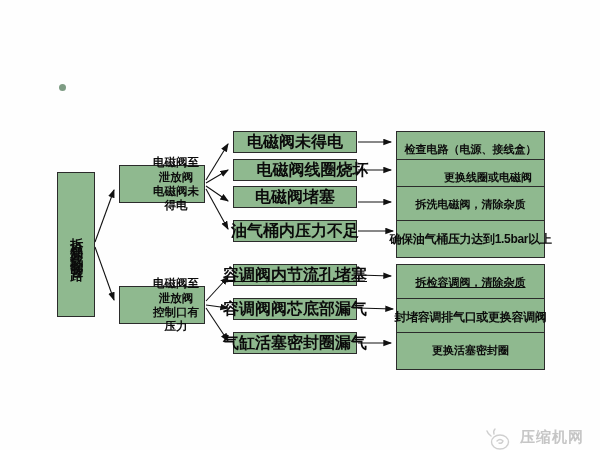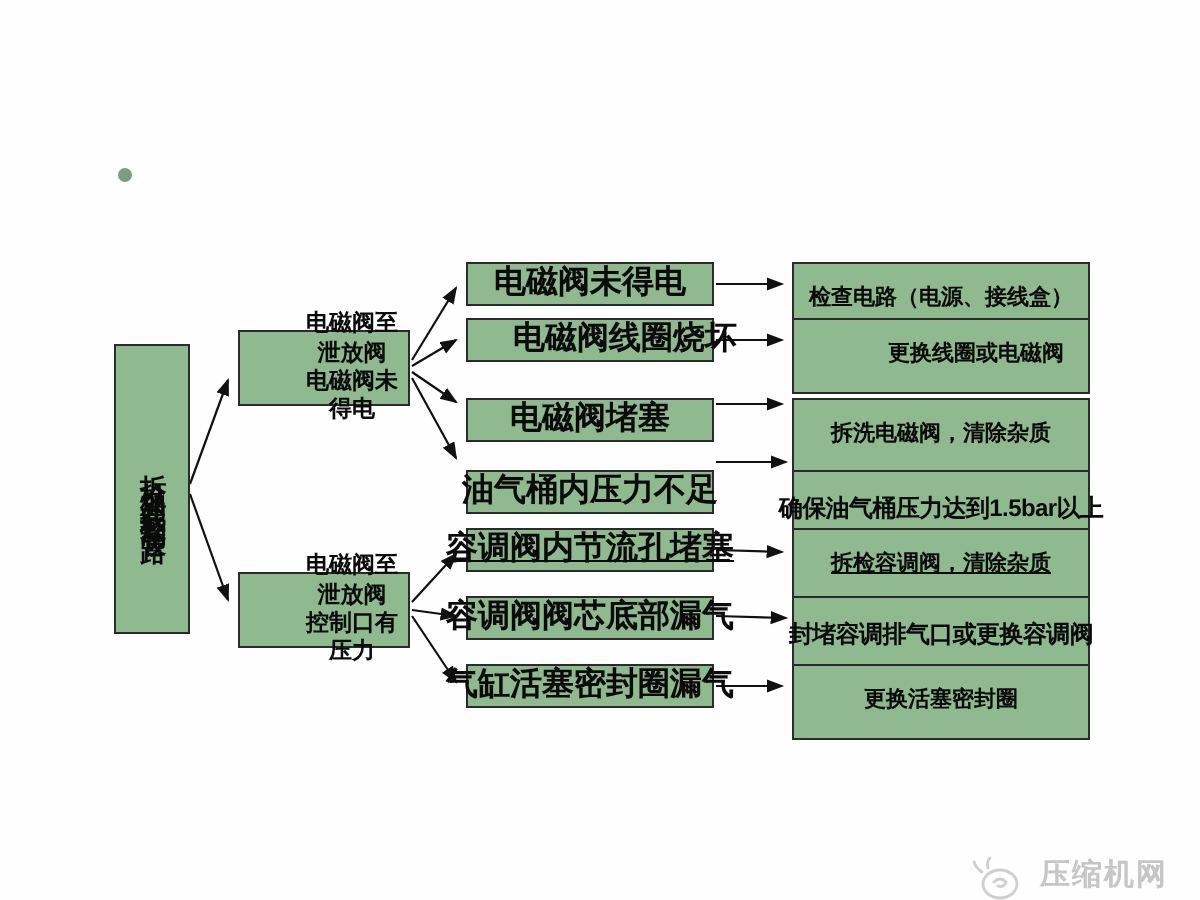--- a/index.html
+++ b/index.html
@@ -44,21 +44,21 @@
   }
   .cond-box{left:119px;width:86px;height:38px;font-size:11.5px;flex-direction:column;}
   .cond-box span{display:block;padding-left:28px;}
   #cond0{top:165px;}
   #cond1{top:286px;}
 
   .cause-box{left:233px;width:124px;height:22px;font-size:16px;white-space:nowrap;}
   .sol-box{left:396px;width:149px;height:38px;font-size:11px;white-space:nowrap;}
   .sol-box.long{font-size:12px;letter-spacing:-0.3px;}
 
-  .r0{top:131px;} .r1{top:159px;padding-left:35px;} .r2{top:199px;text-align:center;} .r3{top:220px;margin-top:15px;}
+  .r0{top:131px;} .r1{top:159px;padding-left:35px;} .r2{top:186px;text-align:center;} .r3{top:220px;}
   .r4{top:264px;text-decoration:underline;} .r5{top:298px;} .r6{top:332px;}
 
   .connectors{position:absolute;left:0;top:0;pointer-events:none;}
 
   
   .watermark{
     position:absolute;left:485px;top:428px;
     display:flex;align-items:flex-start;gap:7px;
     color:var(--watermark-color,#c6c6c6);
   }

